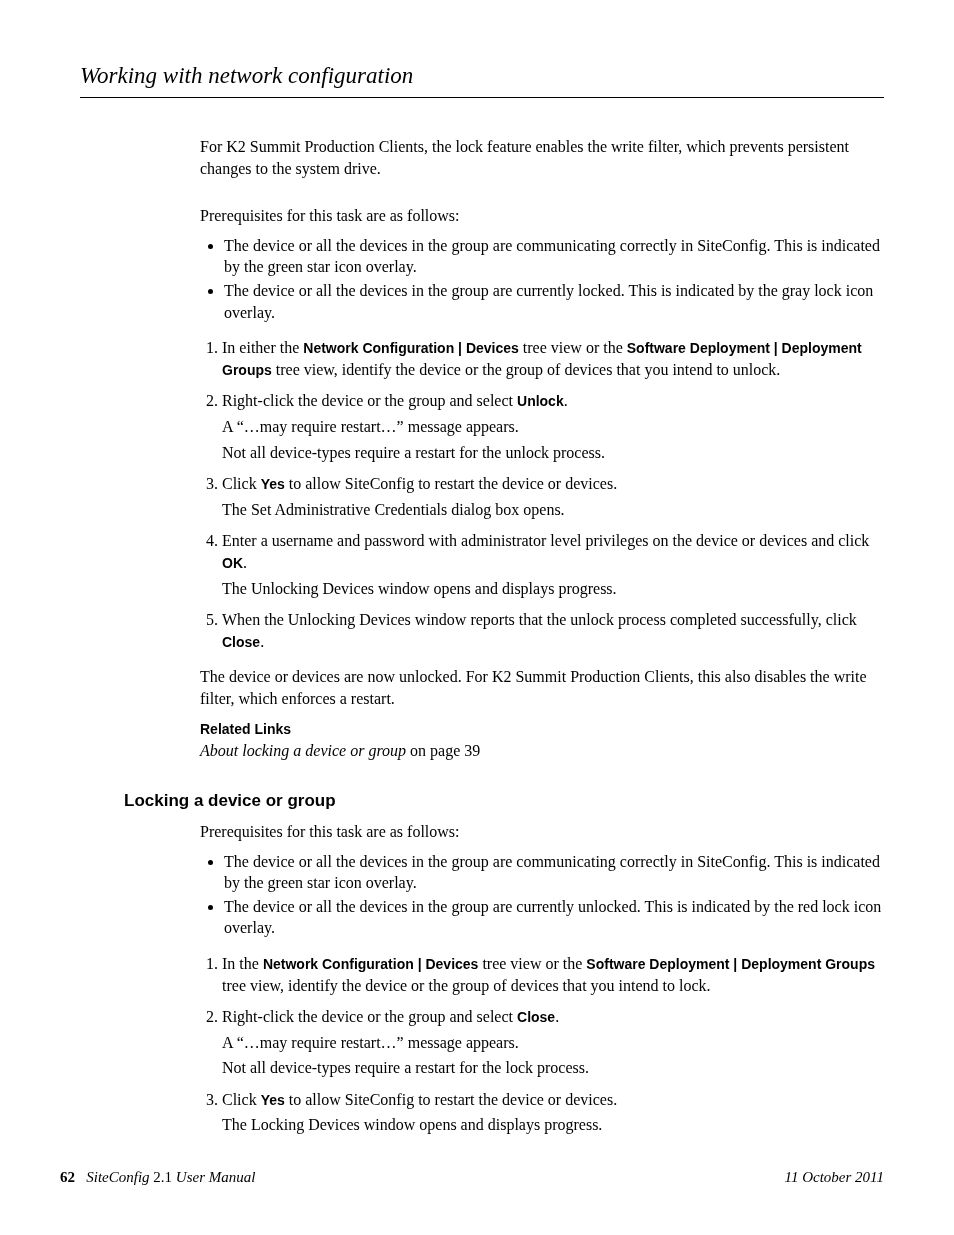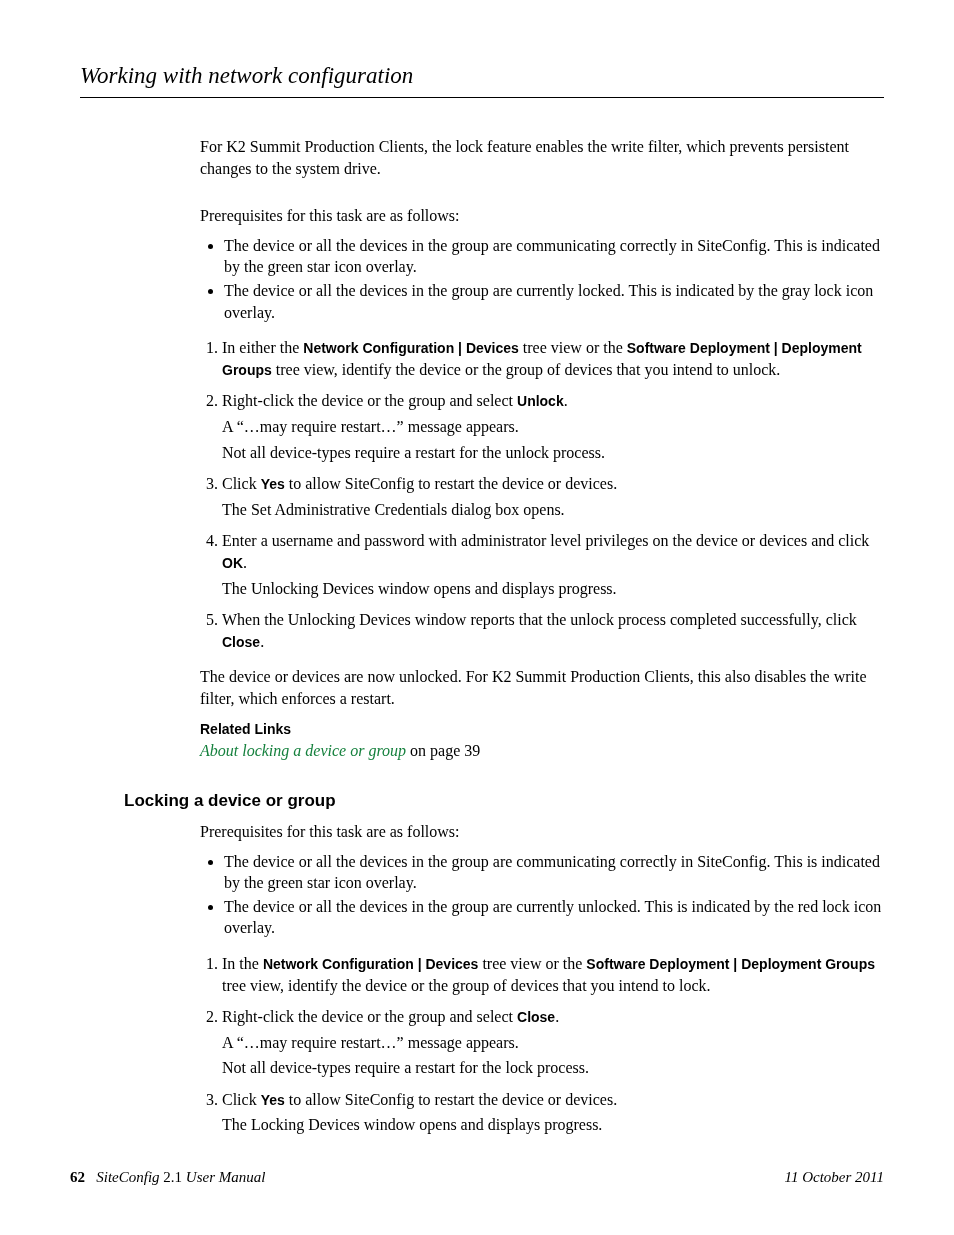--- a/index.html
+++ b/index.html
@@ -65,31 +65,31 @@
   .closing {
     margin-bottom: 10px;
   }
   .related-heading {
     font-family: Arial, Helvetica, sans-serif;
     font-weight: bold;
     font-size: 14px;
     margin-bottom: 2px;
   }
   .link {
-    color: #15803d;
+    color: #000000;
     font-style: italic;
     cursor: pointer;
   }
   .related-line {
     margin-bottom: 28px;
   }
   .footer {
     position: absolute;
     bottom: 48px;
-    left: 70px;
+    left: 60px;
     right: 70px;
     font-size: 15px;
     display: flex;
     justify-content: space-between;
   }
   .footer .left .pg {
     font-weight: bold;
   }
   .footer .left .prod {
     font-style: italic;

